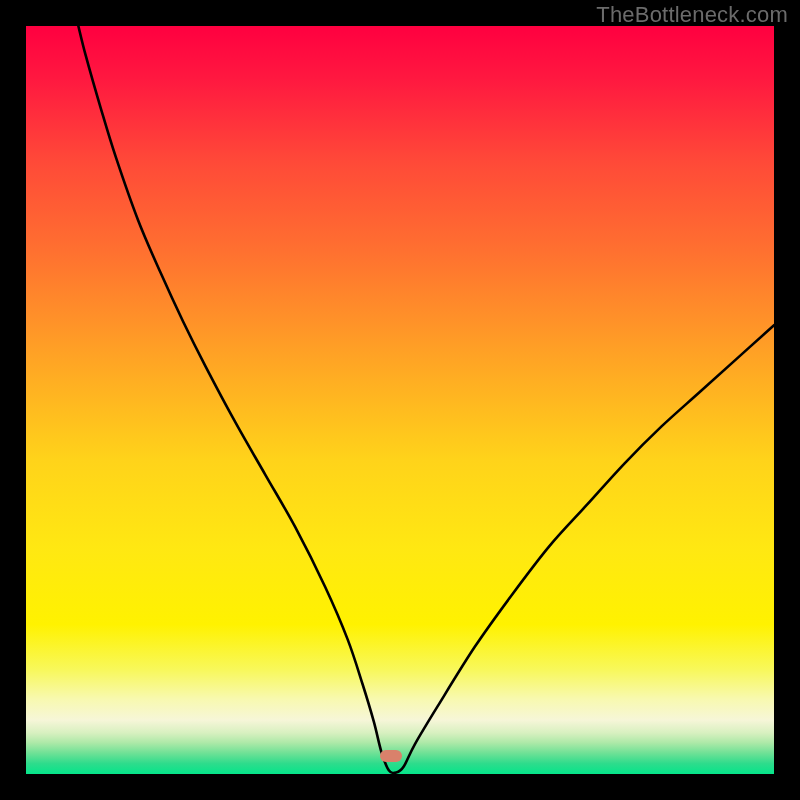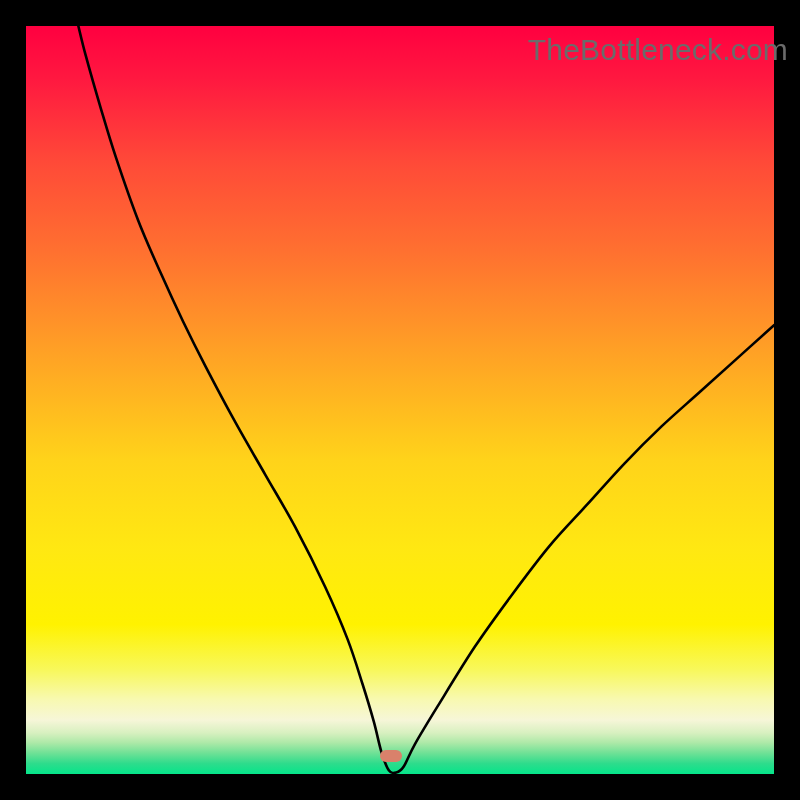--- a/index.html
+++ b/index.html
@@ -43,24 +43,23 @@
   }
   .marker {
     position: absolute;
     border-radius: 6px;
   }
   .watermark {
     position: absolute;
     top: 2px;
     right: 12px;
     color: #6b6b6b;
-    font-size: 30px;
+    font-size: 22px;
     font-weight: 500;
     letter-spacing: 0.2px;
-    margin-top: 31px;
   }
 </style>
 </head>
 <body>
 
 <div class="frame">
 
   <div class="plot">
 
     <svg class="gradient" viewBox="0 0 748 748" preserveAspectRatio="none">

